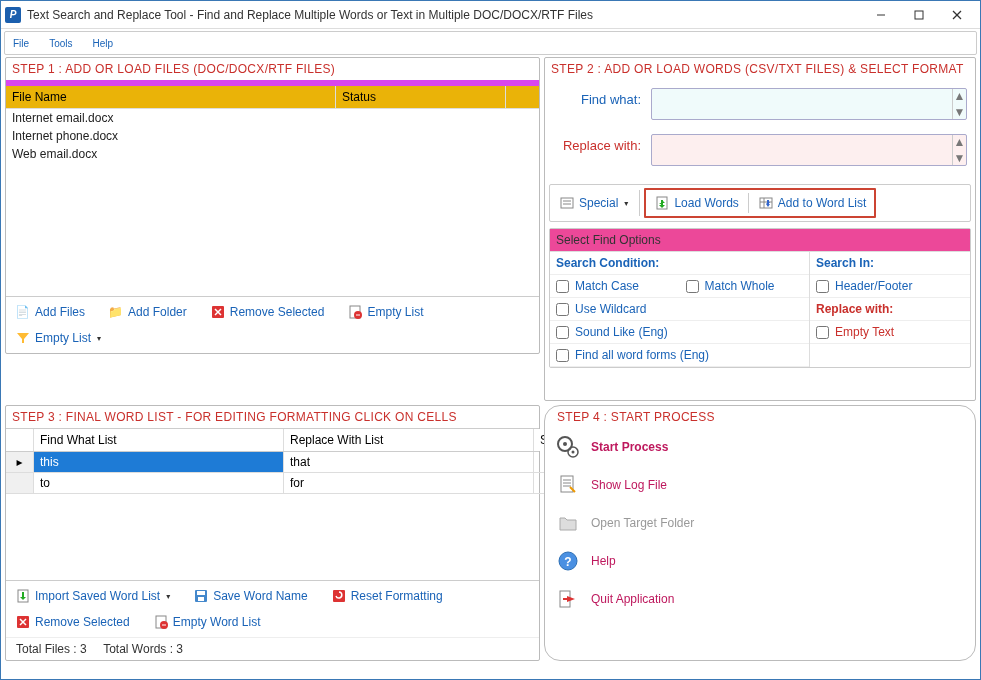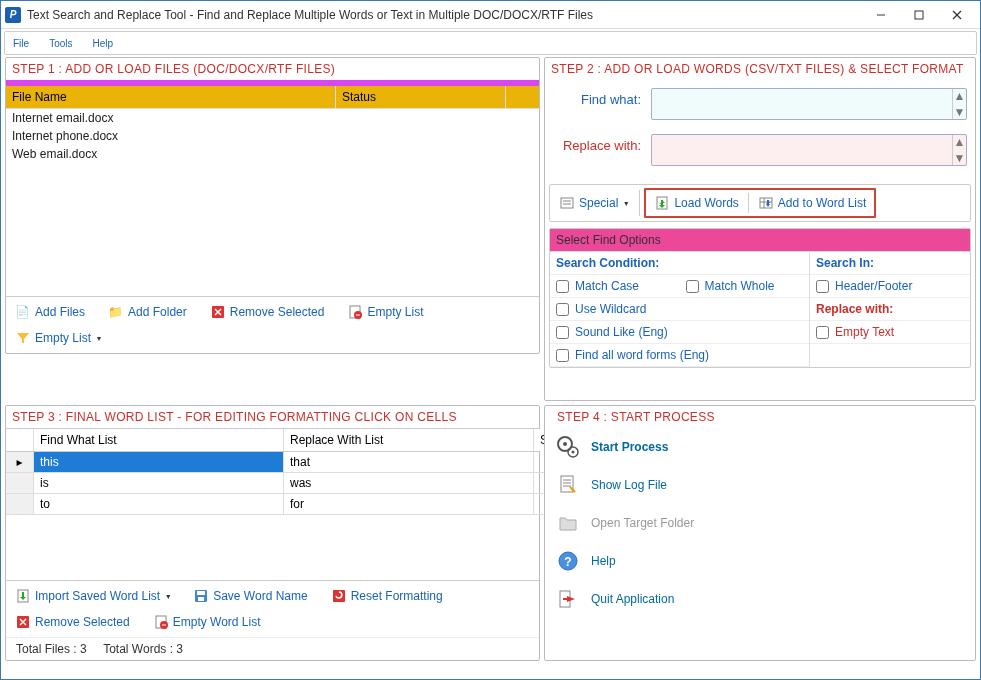--- a/index.html
+++ b/index.html
@@ -55,22 +55,22 @@
 .step3 { height: 256px; display: flex; flex-direction: column; }
 .wl-head { display: grid; grid-template-columns: 28px 250px 250px 1fr; border-top:1px solid #ccc; border-bottom:1px solid #ccc;}
 .wl-head .c { padding: 4px 6px; border-right:1px solid #ddd; background:#fff;}
 .wl-body { }
 .wl-row { display: grid; grid-template-columns: 28px 250px 250px 1fr; }
 .wl-row .c { padding: 3px 6px; border-right:1px solid #ddd; border-bottom:1px solid #ddd; font-size:12px; min-height:21px;}
 .wl-row .rowhdr { background:#f0f0f0; text-align:center;}
 .wl-row.sel .c.fw { background:#1e7bd6; color:#fff;}
 .wl-filler { flex:1; }
 .status-line { padding: 4px 10px; font-size: 12px; color:#333; border-top:1px solid #eee;}
-.step4 { height: 256px; padding: 0 6px; }
-.sp-row { display:flex; align-items:center; gap:10px; padding: 6px 4px; color:#0369a1; cursor:default;}
+.step4 { height: 256px; padding: 0 6px; border-radius: 16px; }
+.sp-row { display:flex; align-items:center; gap:10px; padding: 6px 4px; color:#be185d; cursor:default;}
 .sp-row .ic { width:26px; height:26px; display:flex; align-items:center; justify-content:center;}
 .sp-row.big { font-size:18px; font-weight:bold;}
 .sp-row svg{display:block;}
 .disabled { color:#999;}
 </style>
 </head>
 <body>
 
 <div class="titlebar">
   <span class="app-icon">P</span>
@@ -279,26 +279,20 @@
       </div>
       <div class="wl-body">
         <div class="wl-row sel">
           <div class="c rowhdr">▸</div>
           <div class="c fw">this</div>
           <div class="c">that</div>
           <div class="c"></div>
         </div>
         <div class="wl-row">
           <div class="c rowhdr"></div>
-          <div class="c">is</div>
-          <div class="c">was</div>
-          <div class="c"></div>
-        </div>
-        <div class="wl-row">
-          <div class="c rowhdr"></div>
           <div class="c">to</div>
           <div class="c">for</div>
           <div class="c"></div>
         </div>
       </div>
       <div class="wl-filler"></div>
       <div class="toolbar">
         <div class="tbtn">
             <span class="ic">
               <svg width="14" height="14">

